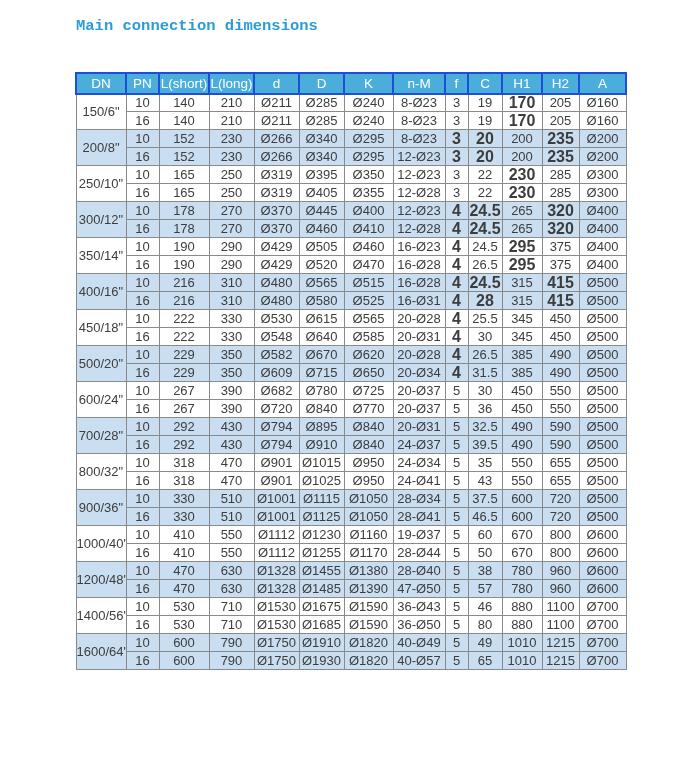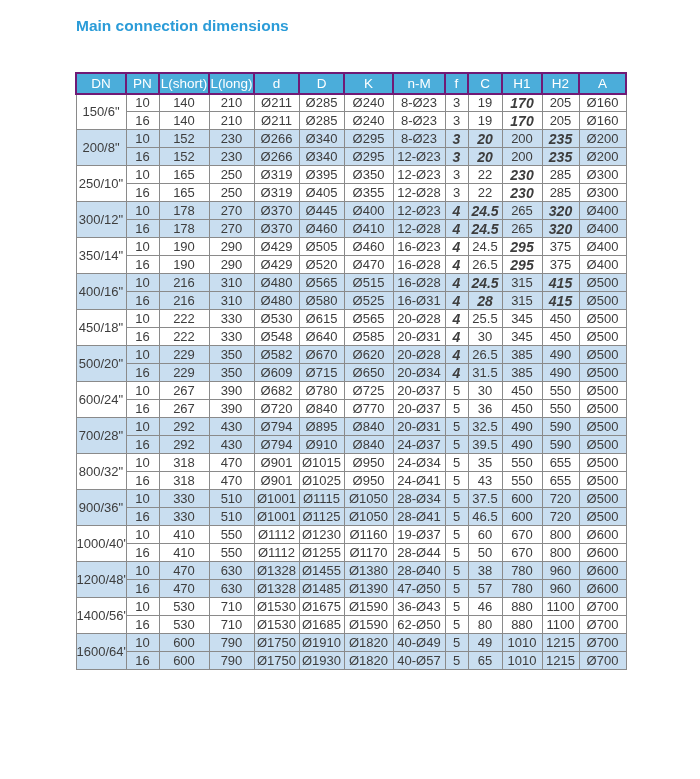--- a/index.html
+++ b/index.html
@@ -16,55 +16,56 @@
     background: #ffffff;
     width: 700px; height: 779px;
     font-family: "Liberation Sans", sans-serif;
   }
   .page { padding: 17px 0 0 75px; width: 700px; }
   .page-title {
     margin: 0; padding: 0 0 0 1px;
     font-size: 15.5px; line-height: 1.2;
     font-weight: 600;
     color: var(--title-text);
+    font-family: Liberation Mono, monospace;
   }
   table.dims {
     border-collapse: collapse;
     table-layout: fixed;
     width: 550px;
     margin-top: 36px;
   }
   table.dims th {
     background: var(--header-bg);
     color: var(--header-text);
     font-size: 13.5px;
     font-weight: 400;
     text-align: center;
     vertical-align: middle;
     height: 21px;
     padding: 0;
-    border: 2px solid #701a75;
+    border: 2px solid #1d4ed8;
     overflow: hidden;
     white-space: nowrap;
   }
   table.dims td {
     border: 1px solid var(--grid-line);
     font-size: 13px;
     color: var(--body-text);
     text-align: center;
     vertical-align: middle;
     height: 18px;
     line-height: 1;
     padding: 0;
     white-space: nowrap;
     overflow: hidden;
     background: #ffffff;
   }
   table.dims tr.shaded td { background: var(--row-shaded-bg); }
-  table.dims td.b { font-weight: 700; font-size: 14px; font-style: italic; }
+  table.dims td.b { font-weight: 700; font-size: 16px; }
   table.dims td.dn { font-size: 13px; }
 </style>
 </head>
 <body>
 
 <div class="page">
   <h1 class="page-title">Main connection dimensions</h1>
   <table class="dims">
     <colgroup>
         <col style="width: 50px;">
@@ -520,21 +521,21 @@
           <td>1100</td>
           <td>Ø700</td>
         </tr>
         <tr>
           <td>16</td>
           <td>530</td>
           <td>710</td>
           <td>Ø1530</td>
           <td>Ø1685</td>
           <td>Ø1590</td>
-          <td>62-Ø50</td>
+          <td>36-Ø50</td>
           <td>5</td>
           <td>80</td>
           <td>880</td>
           <td>1100</td>
           <td>Ø700</td>
         </tr>
         <tr class="shaded">
           <td rowspan="2" class="dn">1600/64"</td>
           <td>10</td>
           <td>600</td>

